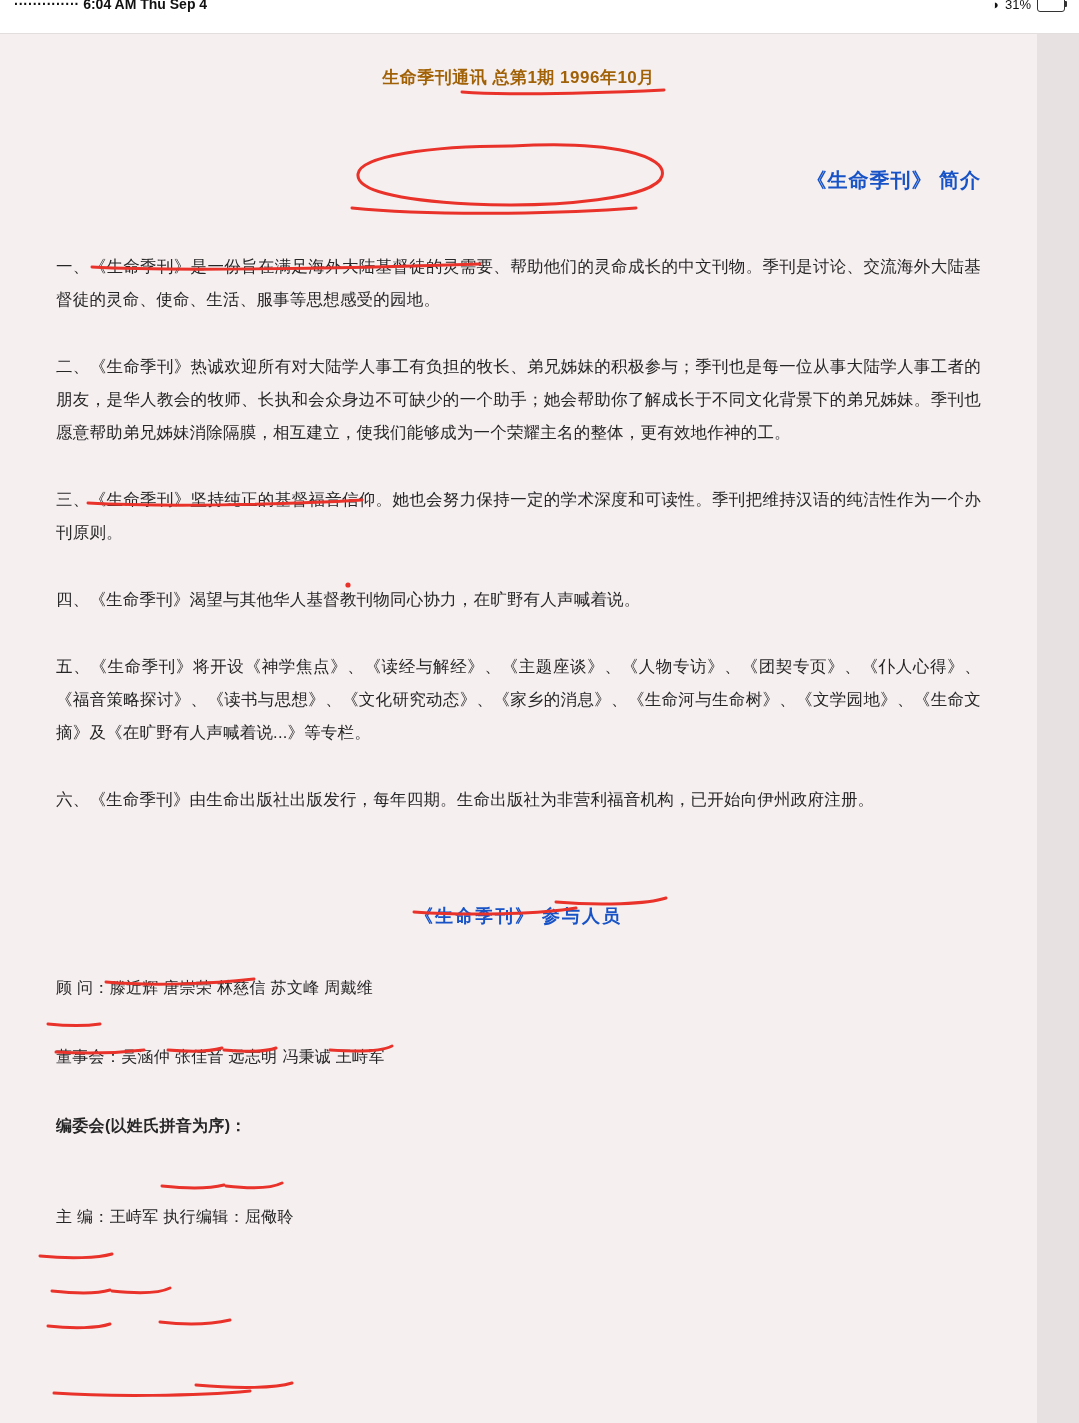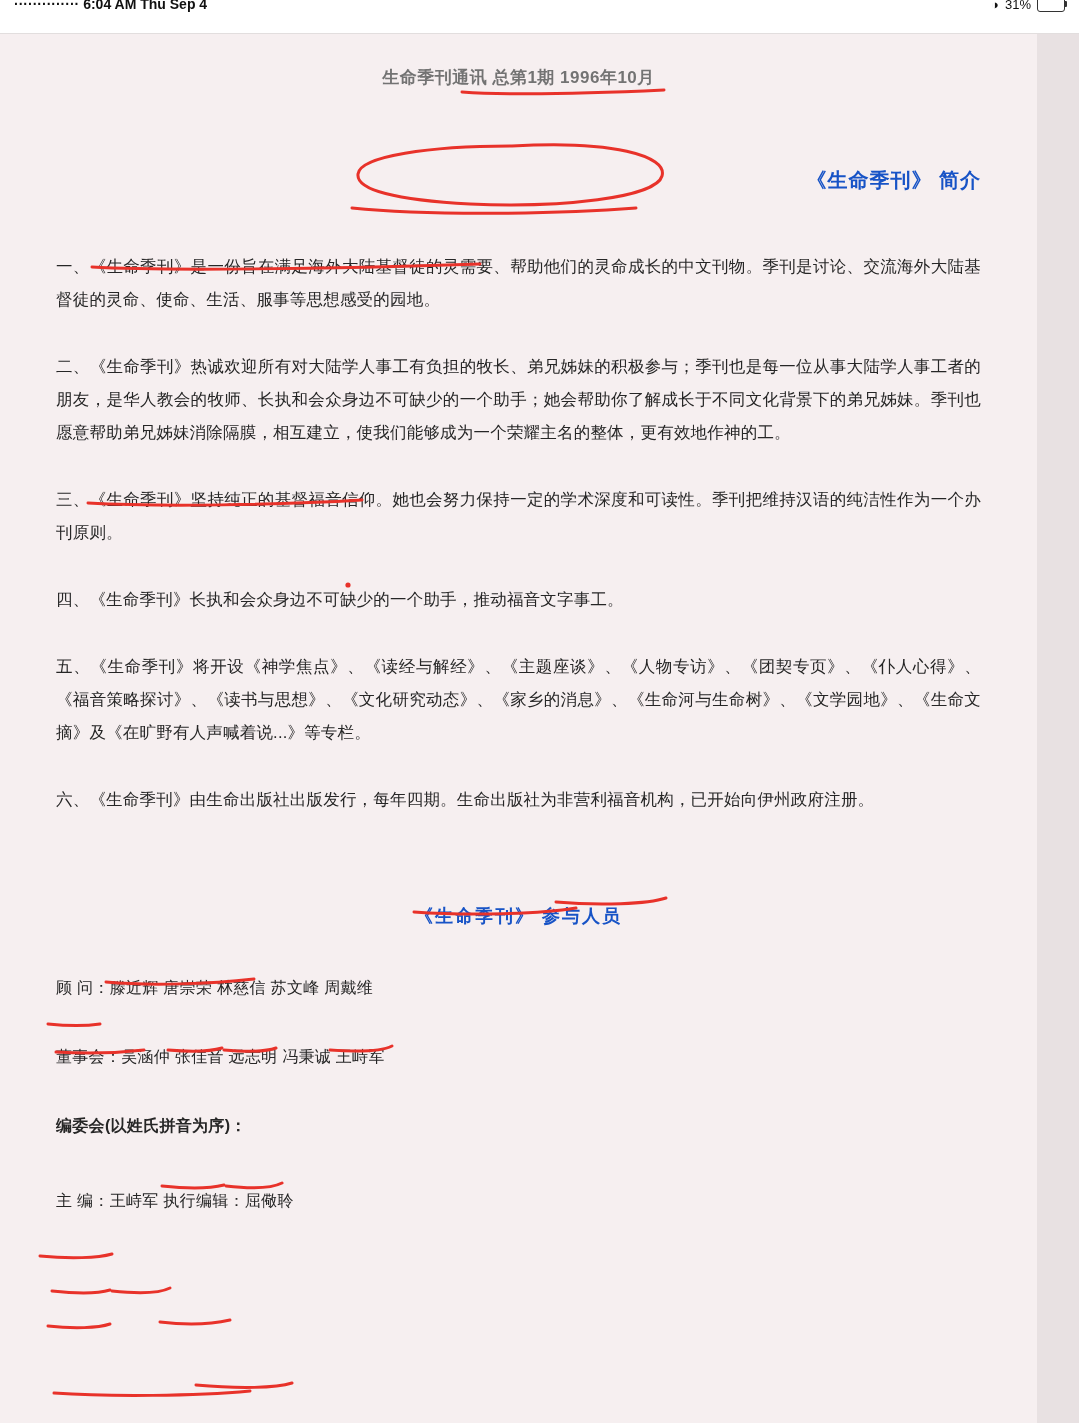--- a/index.html
+++ b/index.html
@@ -101,21 +101,21 @@
   .rightgutter {
     position: absolute;
     top: 34px;
     left: 1037px;
     width: 42px;
     bottom: 0;
     background: #e8e1e2;
   }
   .kicker {
     text-align: center;
-    color: #737373;
+    color: #a16207;
     font-size: 17px;
     font-weight: 700;
     margin-top: 32px;
     letter-spacing: .5px;
   }
   .title {
     text-align: right;
     color: #1753c6;
     font-size: 20px;
     font-weight: 700;
@@ -187,21 +187,21 @@
     <div class="para-wrap first">
       <p class="para">一、《生命季刊》是一份旨在满足海外大陆基督徒的灵需要、帮助他们的灵命成长的中文刊物。季刊是讨论、交流海外大陆基督徒的灵命、使命、生活、服事等思想感受的园地。</p>
     </div>
     <div class="para-wrap">
       <p class="para">二、《生命季刊》热诚欢迎所有对大陆学人事工有负担的牧长、弟兄姊妹的积极参与；季刊也是每一位从事大陆学人事工者的朋友，是华人教会的牧师、长执和会众身边不可缺少的一个助手；她会帮助你了解成长于不同文化背景下的弟兄姊妹。季刊也愿意帮助弟兄姊妹消除隔膜，相互建立，使我们能够成为一个荣耀主名的整体，更有效地作神的工。</p>
     </div>
     <div class="para-wrap">
       <p class="para">三、《生命季刊》坚持纯正的基督福音信仰。她也会努力保持一定的学术深度和可读性。季刊把维持汉语的纯洁性作为一个办刊原则。</p>
     </div>
     <div class="para-wrap">
-      <p class="para">四、《生命季刊》长执和会众身边不可缺少的一个助手，推动福音文字事工。</p>
+      <p class="para">四、《生命季刊》渴望与其他华人基督教刊物同心协力，在旷野有人声喊着说。</p>
     </div>
     <div class="para-wrap">
       <p class="para">五、《生命季刊》将开设《神学焦点》、《读经与解经》、《主题座谈》、《人物专访》、《团契专页》、《仆人心得》、《福音策略探讨》、《读书与思想》、《文化研究动态》、《家乡的消息》、《生命河与生命树》、《文学园地》、《生命文摘》及《在旷野有人声喊着说...》等专栏。</p>
     </div>
     <div class="para-wrap">
       <p class="para">六、《生命季刊》由生命出版社出版发行，每年四期。生命出版社为非营利福音机构，已开始向伊州政府注册。</p>
     </div>
 
     <div class="subtitle">《生命季刊》 参与人员</div>
 
@@ -211,21 +211,21 @@
 
     <div class="blk" style="margin-top:34px;">
       <p class="people">董事会：吴涵仲 张佳音 远志明 冯秉诚 王峙军</p>
     </div>
 
     <div class="blk" style="margin-top:34px;font-weight:bold;">
       <p class="people">编委会(以姓氏拼音为序)：</p>
     </div>
 
 
-    <div class="blk" style="margin-top:40px;">
+    <div class="blk" style="margin-top:56px;">
       <p class="people">主 编：王峙军 执行编辑：屈儆聆</p>
     </div>
 
   </div>
 
   <div class="rightgutter"></div>
 
   <svg class="ink" viewBox="0 0 1079 1423">
     <g fill="none" stroke="#e8322a" stroke-width="3" stroke-linecap="round">
 

